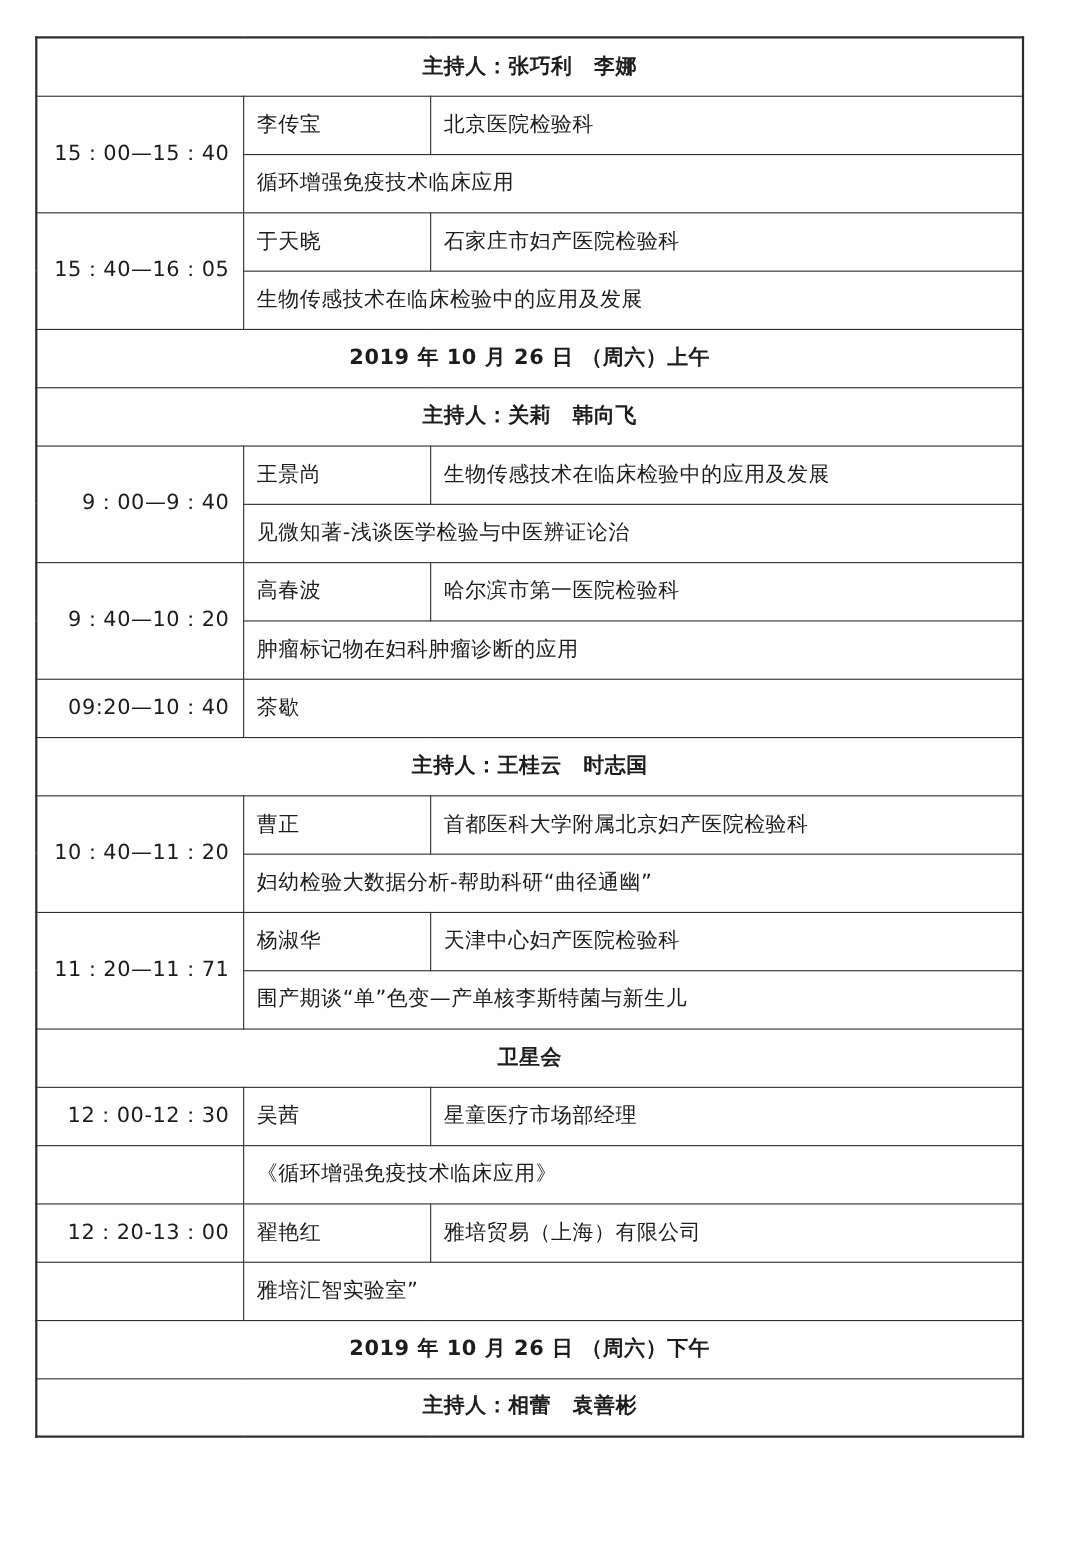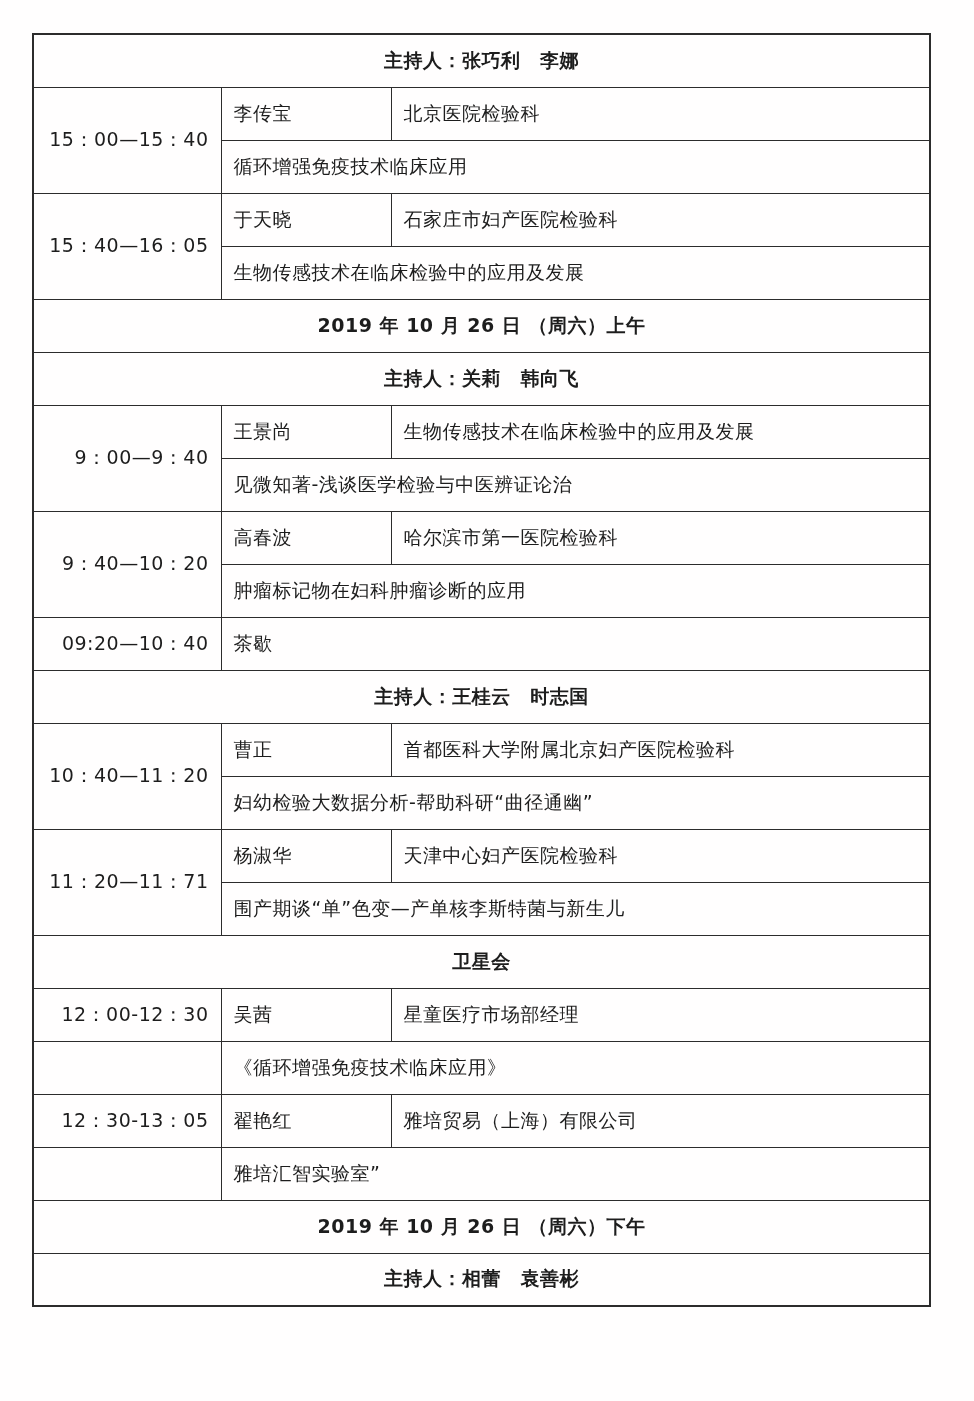--- a/index.html
+++ b/index.html
@@ -123,21 +123,21 @@
         <tr>
           <td class="time-cell">12：00-12：30</td>
           <td>吴茜</td>
           <td>星童医疗市场部经理</td>
         </tr>
         <tr>
           <td></td>
           <td colspan="2">《循环增强免疫技术临床应用》</td>
         </tr>
         <tr>
-          <td class="time-cell">12：30-13：05</td>
+          <td class="time-cell">12：20-13：00</td>
           <td>翟艳红</td>
           <td>雅培贸易（上海）有限公司</td>
         </tr>
         <tr>
           <td></td>
           <td colspan="2">雅培汇智实验室”</td>
         </tr>
         <tr>
           <td class="center" colspan="3">2019 年 10 月 26 日 （周六）下午</td>
         </tr>

